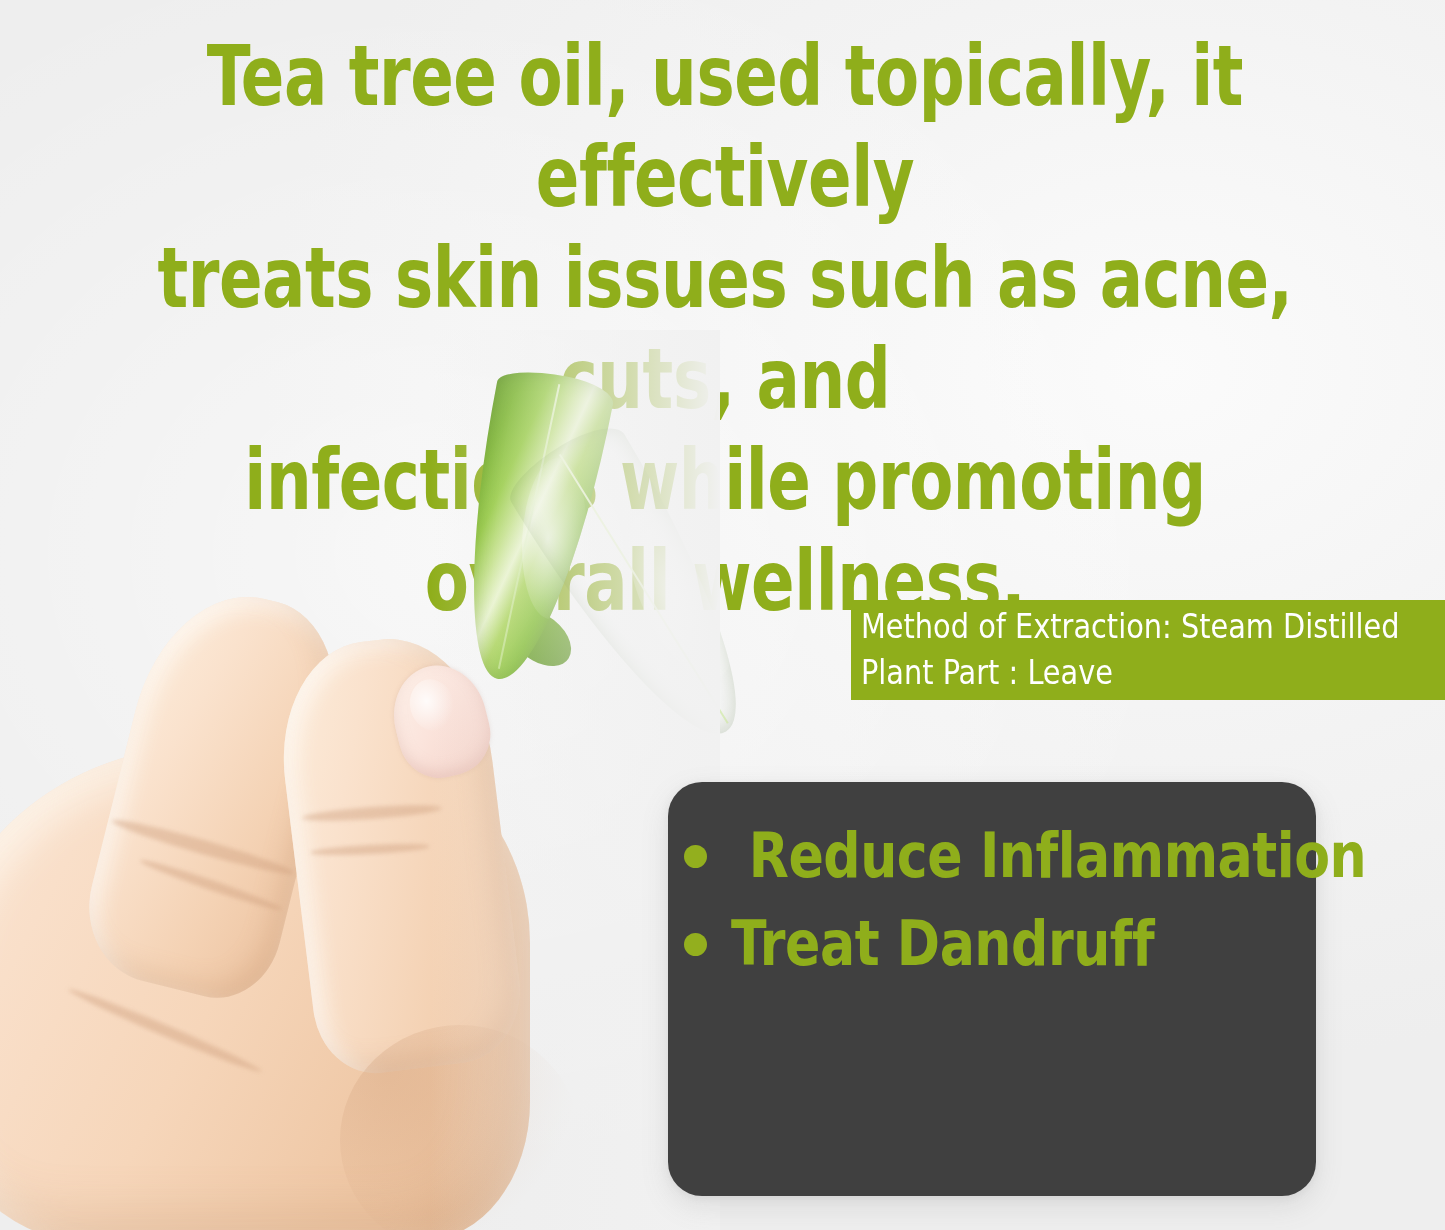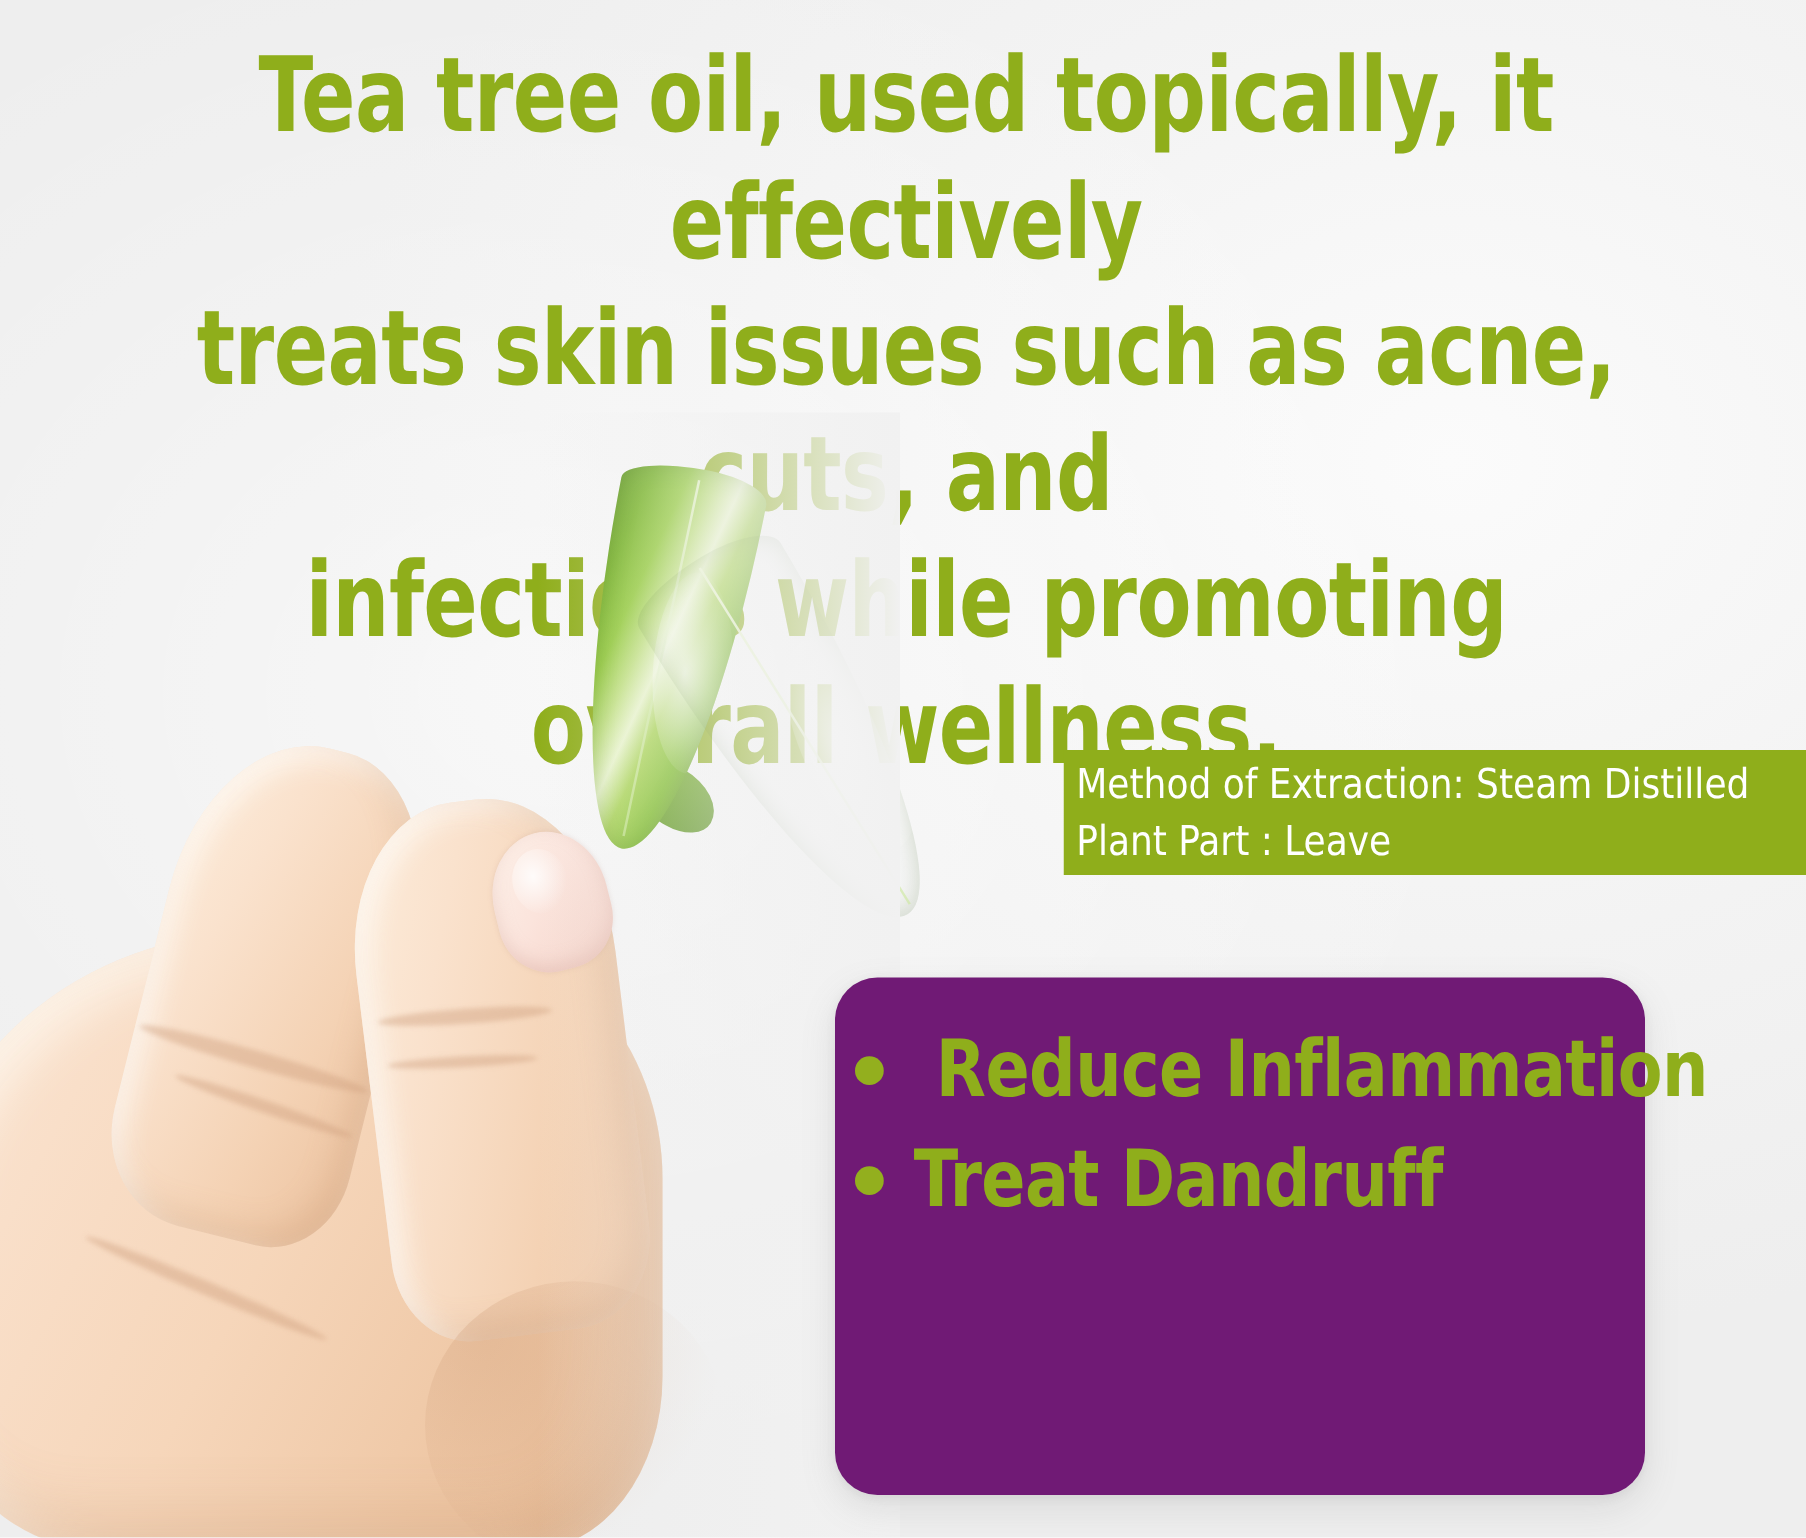--- a/index.html
+++ b/index.html
@@ -279,21 +279,21 @@
     transform-origin: left center;
   }
 
   
   .benefits-card {
     position: absolute;
     left: 668px;
     top: 782px;
     width: 648px;
     height: 414px;
-    background: #701a75;
+    background: #404040;
     border-radius: 34px;
     box-shadow: 0 10px 28px rgba(120,120,120,0.16),
                 0 2px 8px rgba(120,120,120,0.10);
     box-sizing: border-box;
     padding: 30px 0 0 0;
   }
   .benefit-row {
     display: flex;
     align-items: center;
     height: 88px;

